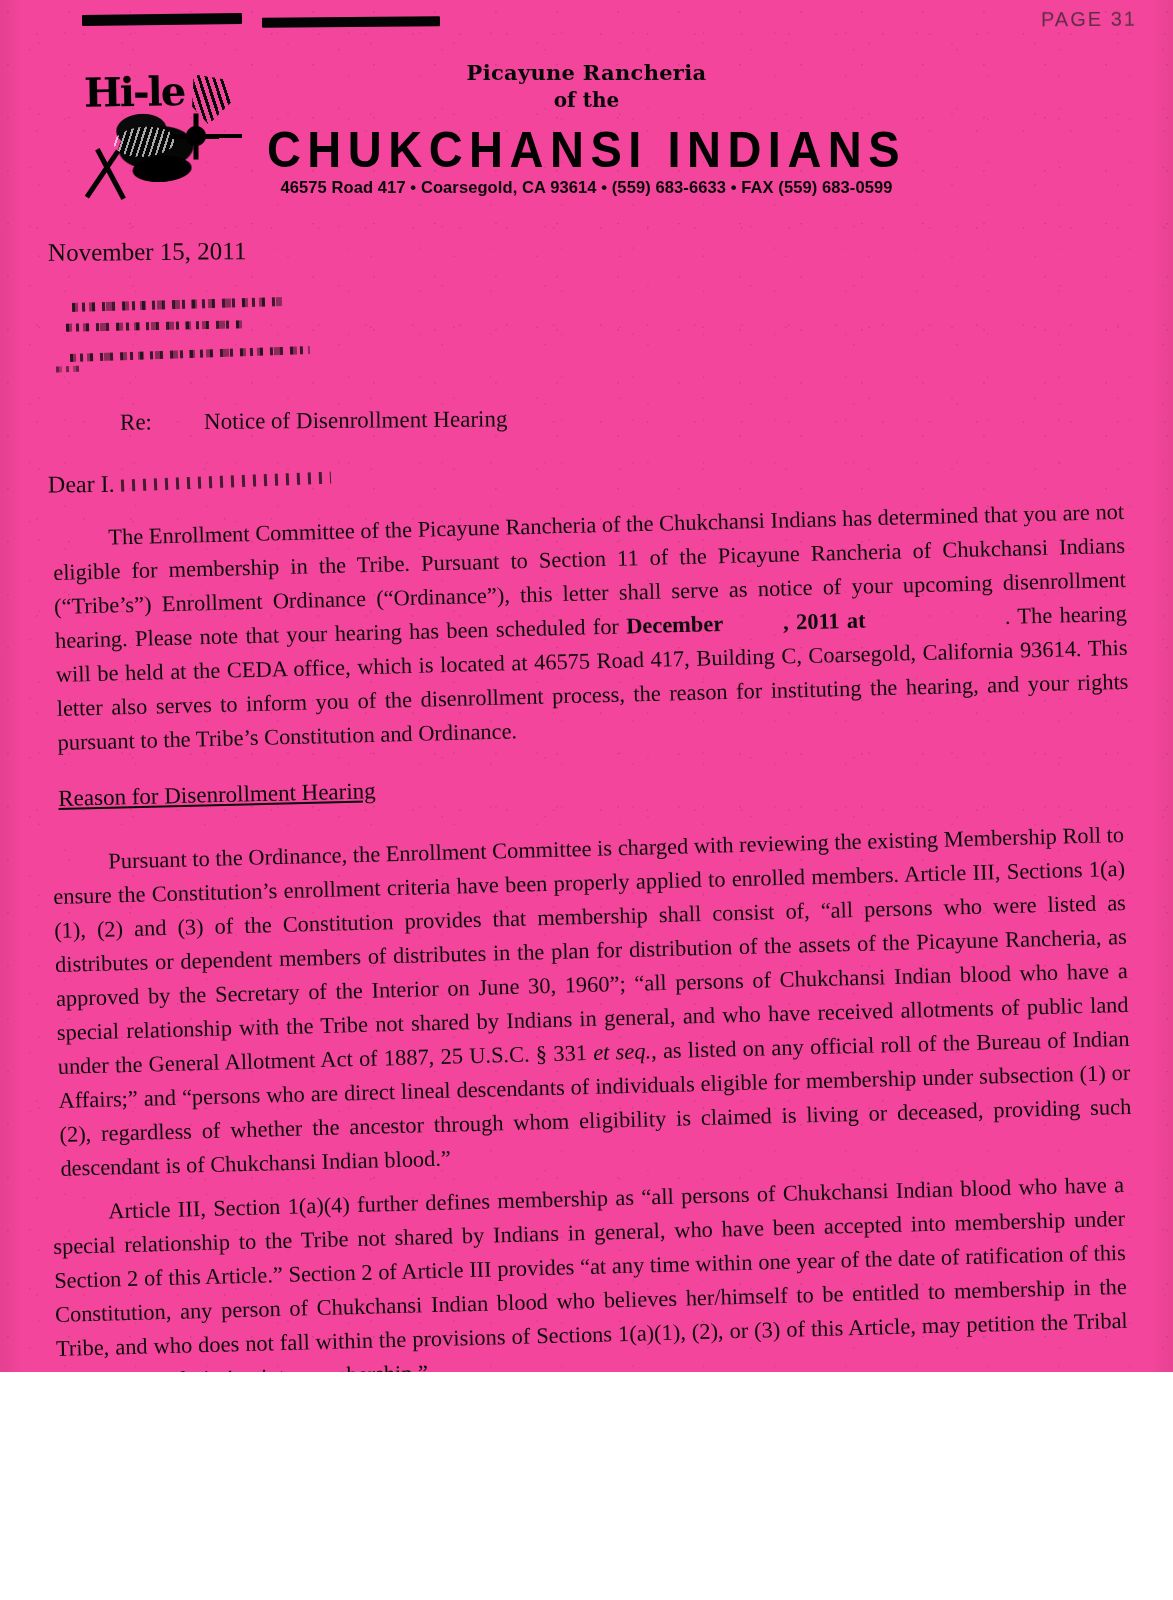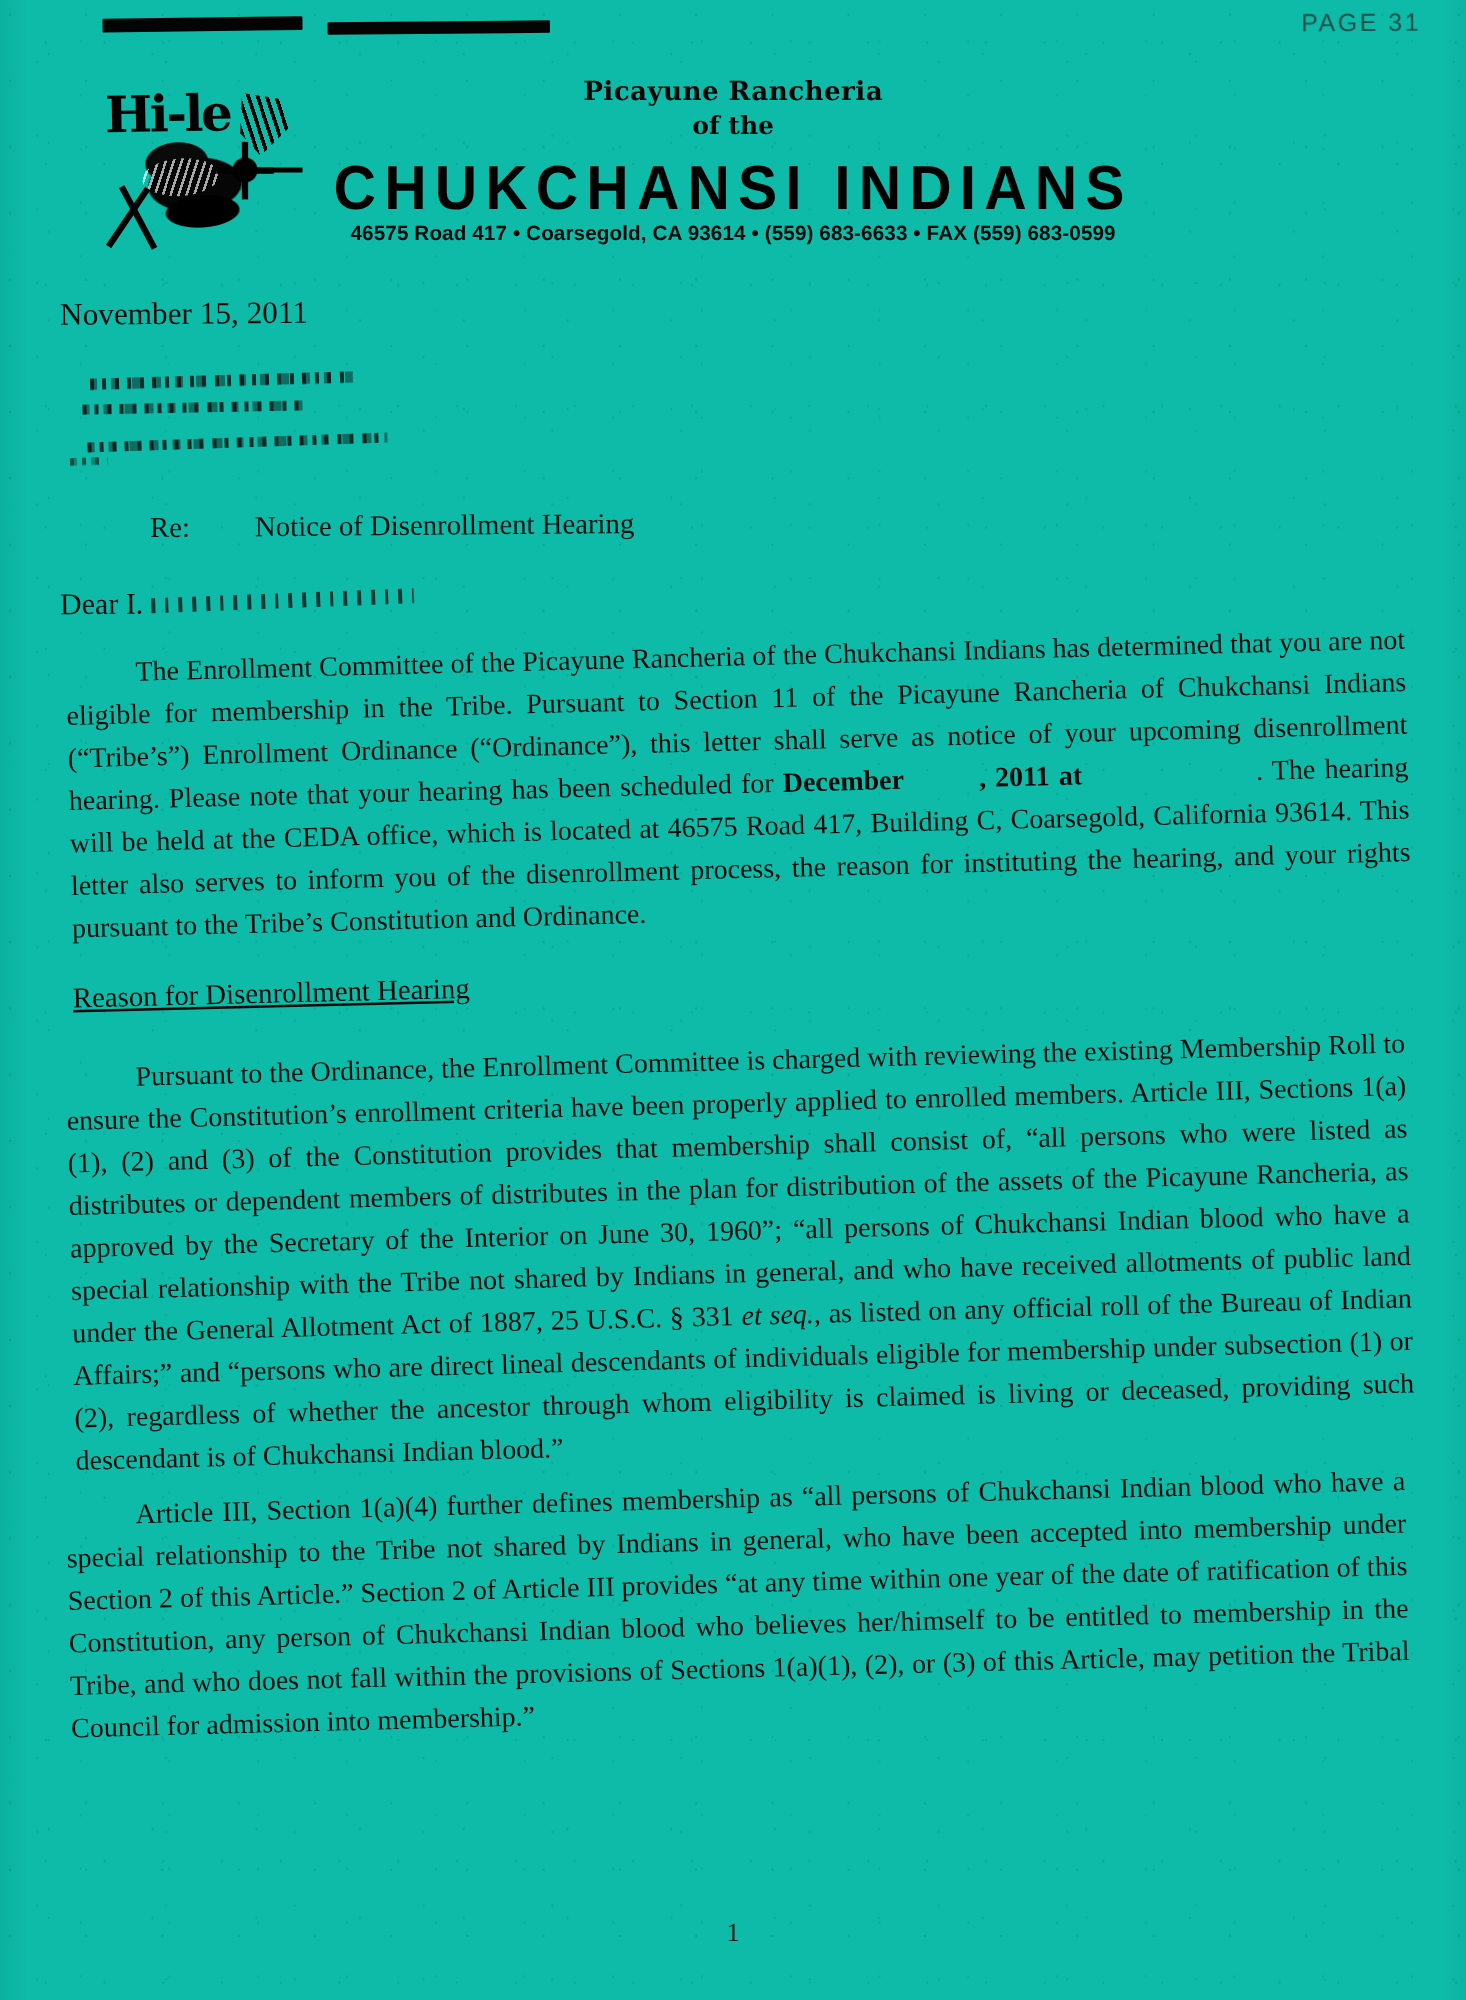--- a/index.html
+++ b/index.html
@@ -3,22 +3,22 @@
 <meta charset="utf-8">
 <style>
   html, body {
     margin: 0;
     padding: 0;
     background: #ffffff;
   }
   .page {
     position: relative;
     width: 1173px;
-    height: 1600px;
-    background: #14b8a6;
+    height: 1372px;
+    background: #ec4899;
     overflow: hidden;
     font-family: "Liberation Serif", serif;
     color: #151515;
     filter: contrast(1.06);
   }
   
   .fax-page-label {
     position: absolute;
     top: 8px;
     right: 36px;

